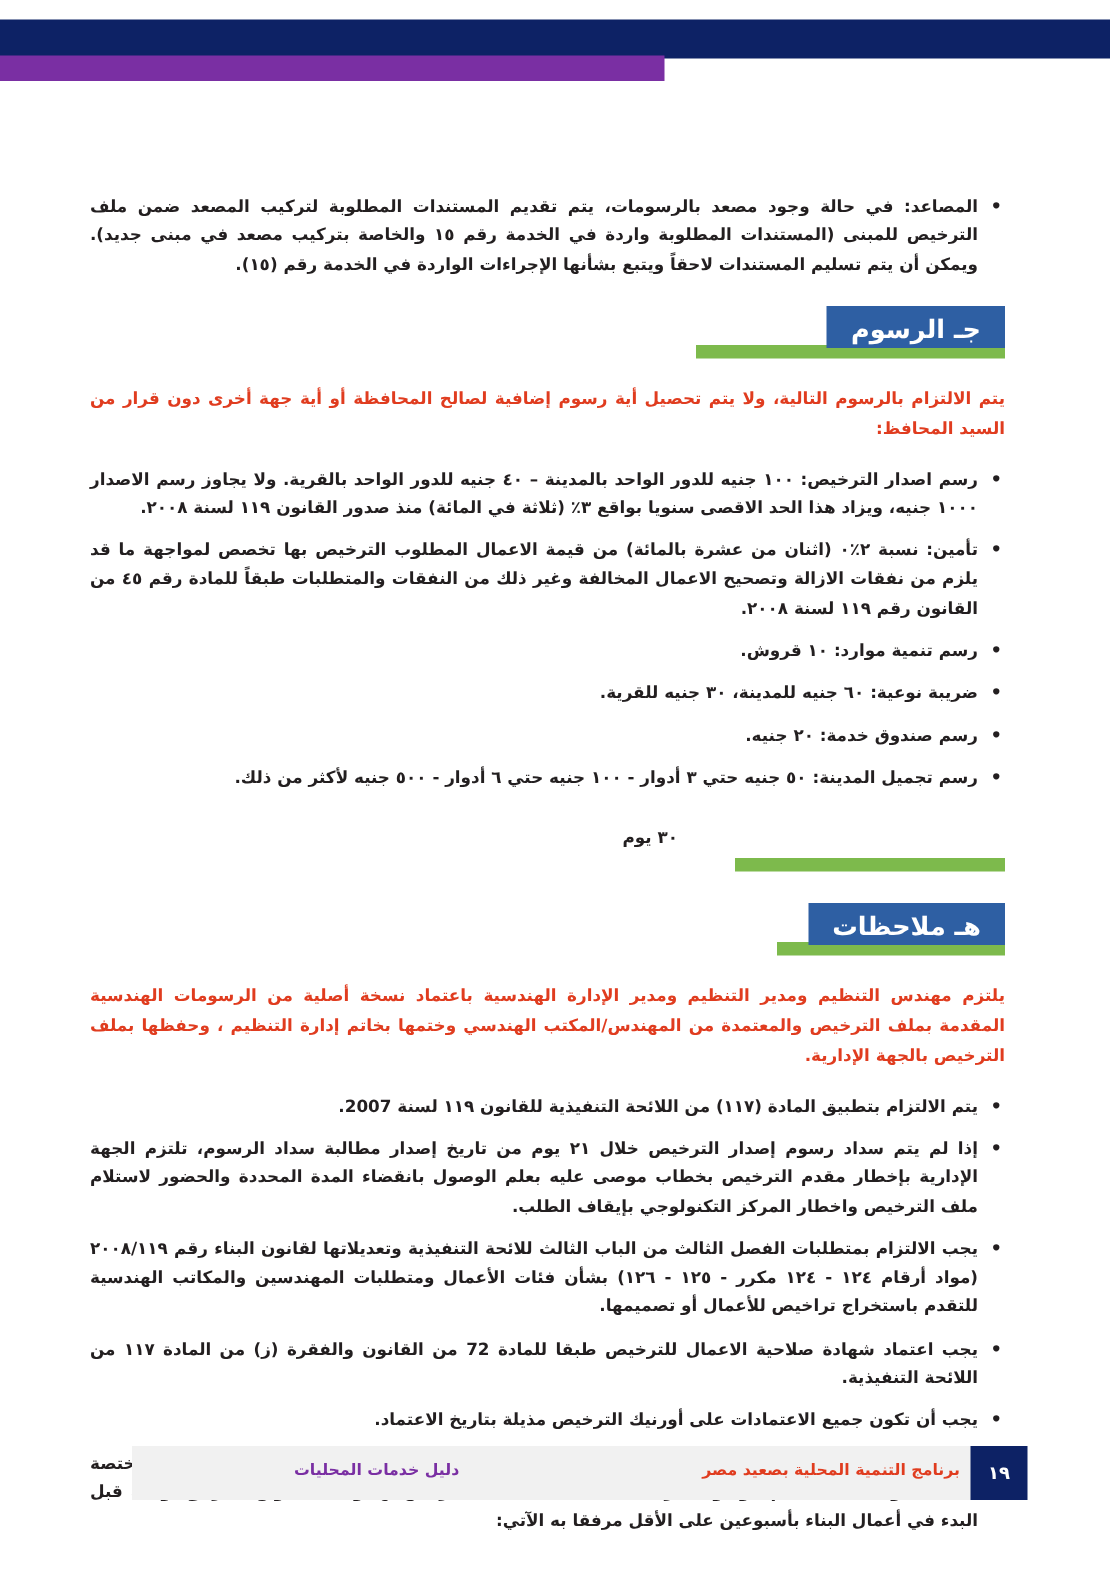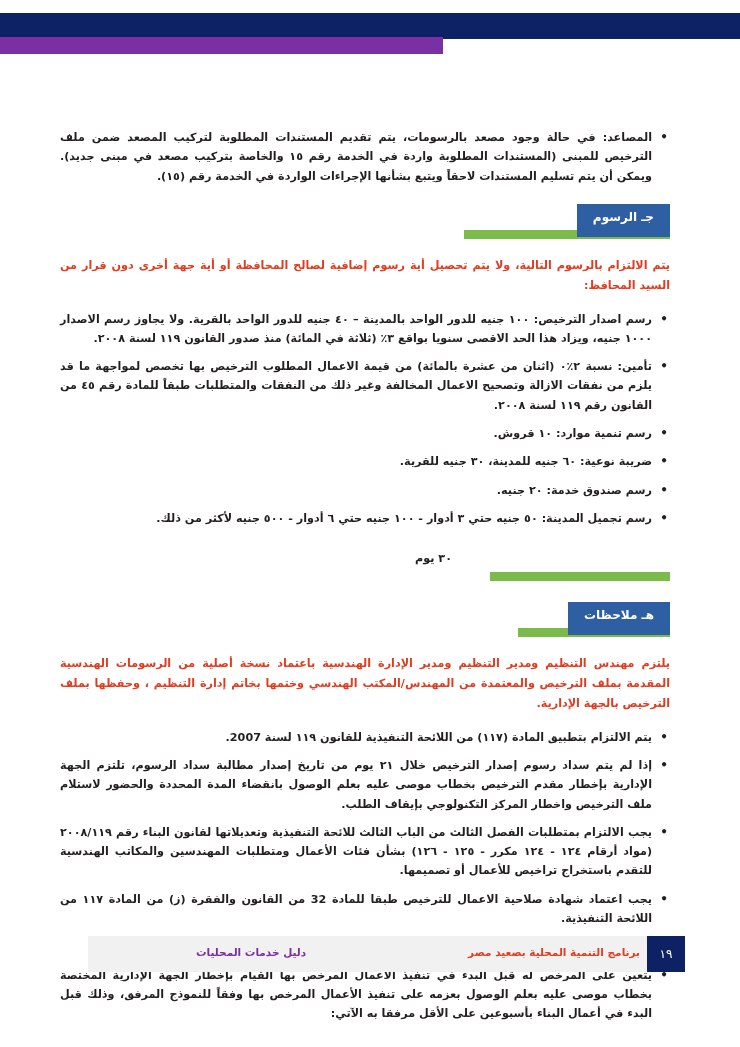--- a/index.html
+++ b/index.html
@@ -87,23 +87,23 @@
     position: relative;
     height: 38px;
     margin: 18px 0 14px 0;
   }
   .chip {
     position: absolute;
     right: 0;
     top: 0;
     background: #2e5fa3;
     color: #ffffff;
-    font-size: 12px;
-    font-weight: bold;
-    padding: 5px 16px 12px 16px;
+    font-size: 17px;
+    font-weight: bold;
+    padding: 5px 16px 0 16px;
     line-height: 1.35;
     z-index: 2;
     letter-spacing: 0;
   }
   .chip-underline {
     position: absolute;
     top: 26px;
     height: 9px;
     background: #7dba4c;
     z-index: 1;
@@ -131,42 +131,42 @@
     right: 218px;
     font-size: 11.2px;
     font-weight: bold;
     color: #231f20;
   }
 
   
   #footer {
     position: absolute;
     left: 0;
-    top: 936px;
+    top: 964px;
     width: 740px;
     height: 44px;
   }
   .footer-band {
     position: absolute;
     left: 88px;
     top: 0;
     width: 585px;
     height: 36px;
     background: #f1f1f1;
   }
   .footer-pagebox {
     position: absolute;
     right: 55px;
     top: 0;
     width: 38px;
     height: 36px;
     background: #0d2265;
     color: #ffffff;
     font-size: 12px;
-    font-weight: normal;
+    font-weight: bold;
     display: flex;
     align-items: center;
     justify-content: center;
   }
   .footer-right-text {
     position: absolute;
     right: 100px;
     top: 10px;
     color: #e03c1f;
     font-size: 10.5px;
@@ -221,21 +221,21 @@
       <div class="chip-underline u-short"></div>
       <div class="chip">هـ ملاحظات</div>
     </div>
 
     <div class="red-note">يلتزم مهندس التنظيم ومدير التنظيم ومدير الإدارة الهندسية باعتماد نسخة أصلية من الرسومات الهندسية المقدمة بملف الترخيص والمعتمدة من المهندس/المكتب الهندسي وختمها بخاتم إدارة التنظيم ، وحفظها بملف الترخيص بالجهة الإدارية.</div>
 
     <ul class="bullets">
       <li class="centered-line">يتم الالتزام بتطبيق المادة (١١٧) من اللائحة التنفيذية للقانون ١١٩ لسنة 2007.</li>
       <li>إذا لم يتم سداد رسوم إصدار الترخيص خلال ٢١ يوم من تاريخ إصدار مطالبة سداد الرسوم، تلتزم الجهة الإدارية بإخطار مقدم الترخيص بخطاب موصى عليه بعلم الوصول بانقضاء المدة المحددة والحضور لاستلام ملف الترخيص واخطار المركز التكنولوجي بإيقاف الطلب.</li>
       <li>يجب الالتزام بمتطلبات الفصل الثالث من الباب الثالث للائحة التنفيذية وتعديلاتها لقانون البناء رقم ٢٠٠٨/١١٩ (مواد أرقام ١٢٤ - ١٢٤ مكرر - ١٢٥ - ١٢٦) بشأن فئات الأعمال ومتطلبات المهندسين والمكاتب الهندسية للتقدم باستخراج تراخيص للأعمال أو تصميمها.</li>
-      <li class="centered-line">يجب اعتماد شهادة صلاحية الاعمال للترخيص طبقا للمادة 32 من القانون والفقرة (ز) من المادة ١١٧ من اللائحة التنفيذية.</li>
+      <li class="centered-line">يجب اعتماد شهادة صلاحية الاعمال للترخيص طبقا للمادة 72 من القانون والفقرة (ز) من المادة ١١٧ من اللائحة التنفيذية.</li>
       <li class="centered-line">يجب أن تكون جميع الاعتمادات على أورنيك الترخيص مذيلة بتاريخ الاعتماد.</li>
       <li>يتعين على المرخص له قبل البدء في تنفيذ الأعمال المرخص بها القيام بإخطار الجهة الإدارية المختصة بخطاب موصى عليه بعلم الوصول بعزمه على تنفيذ الأعمال المرخص بها وفقاً للنموذج المرفق، وذلك قبل البدء في أعمال البناء بأسبوعين على الأقل مرفقا به الآتي:</li>
     </ul>
 
   </div>
 </div>
 
 <div id="footer">
   <div class="footer-band"></div>
   <div class="footer-left-text">دليل خدمات المحليات</div>

